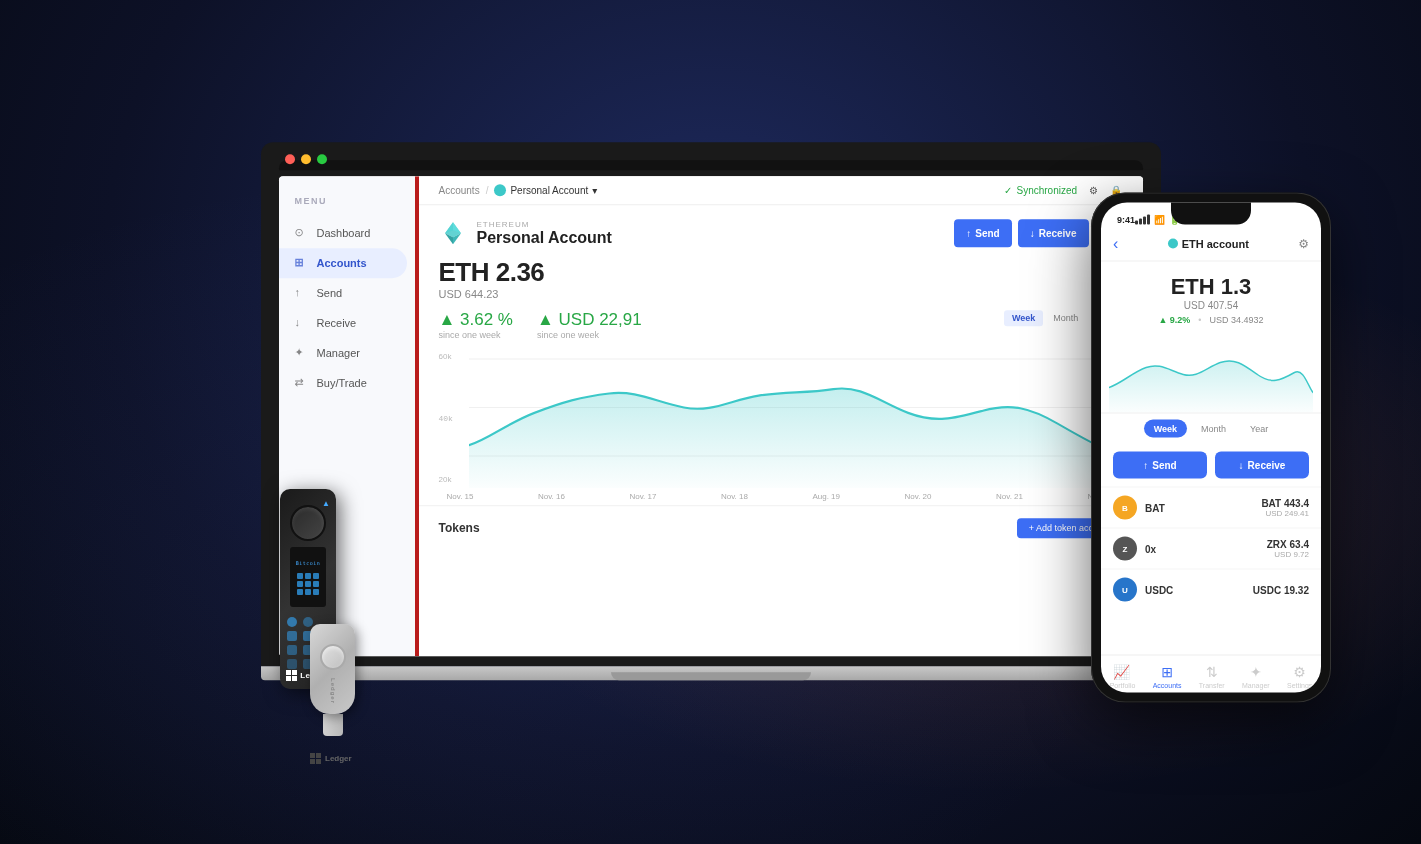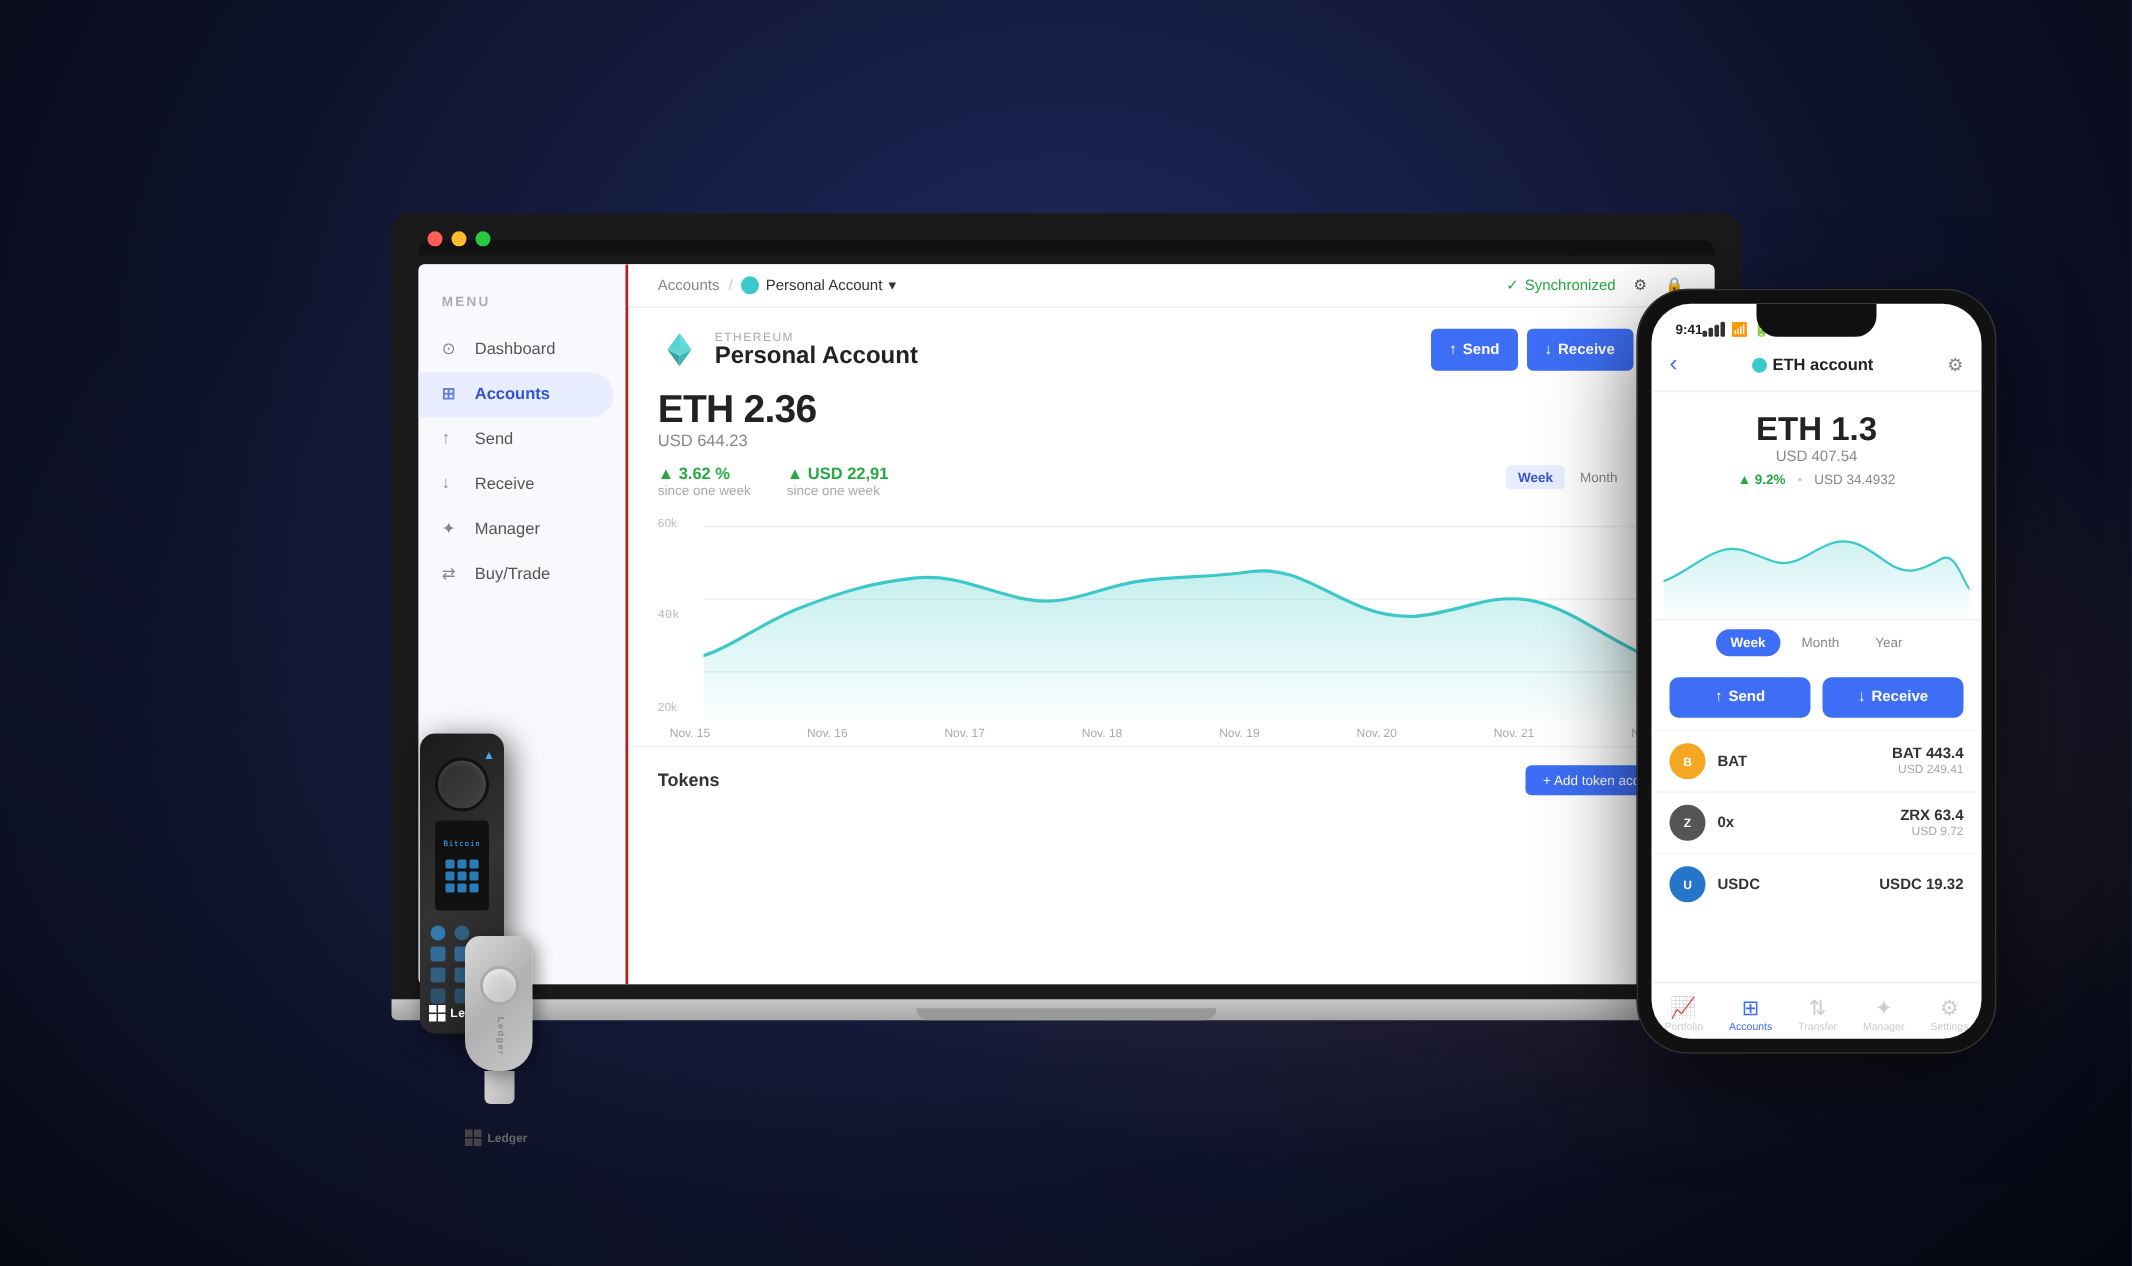--- a/index.html
+++ b/index.html
@@ -106,21 +106,21 @@
       width: 200px;
       height: 8px;
       background: #999;
       border-radius: 0 0 8px 8px;
     }
 
     
     .app-sidebar {
       width: 140px;
       background: #f8f9fc;
-      border-right: 2px solid #b91c1c;
+      border-right: 4px solid #b91c1c;
       padding: 20px 0;
       flex-shrink: 0;
     }
 
     .sidebar-menu-label {
       font-size: 9px;
       font-weight: 700;
       color: #aab;
       letter-spacing: 1.5px;
       padding: 0 16px;
@@ -297,23 +297,23 @@
       justify-content: space-between;
       padding: 0 20px 8px;
     }
 
     .chart-stats {
       display: flex;
       gap: 24px;
     }
 
     .stat-item .stat-value {
-      font-size: 11px;
+      font-size: 17px;
       color: #28a745;
-      font-weight: 700;
+      font-weight: 400;
     }
     .stat-item .stat-label {
       font-size: 9px;
       color: #aaa;
     }
 
     .chart-period-btns {
       display: flex;
       gap: 2px;
     }
@@ -926,21 +926,21 @@
 
                 <path d="M0,90 C20,85 40,70 70,60 C100,50 120,45 150,42 C180,39 200,50 230,55 C260,60 280,48 310,44 C340,40 360,42 390,38 C420,34 440,50 470,60 C500,70 520,65 550,58 C580,51 600,55 630,70 C660,85 680,95 700,98 L700,130 L0,130 Z" fill="url(#chartGrad)"></path>
               </svg>
             </div>
 
             <div class="chart-labels">
               <span>Nov. 15</span>
               <span>Nov. 16</span>
               <span>Nov. 17</span>
               <span>Nov. 18</span>
-              <span>Nov. 19</span>
+              <span>Aug. 19</span>
               <span>Nov. 20</span>
               <span>Nov. 21</span>
               <span>Nov. 22</span>
             </div>
 
             <div class="tokens-section">
               <span class="tokens-label">Tokens</span>
               <button class="btn-add-token">+ Add token account</button>
             </div>
           </div>

